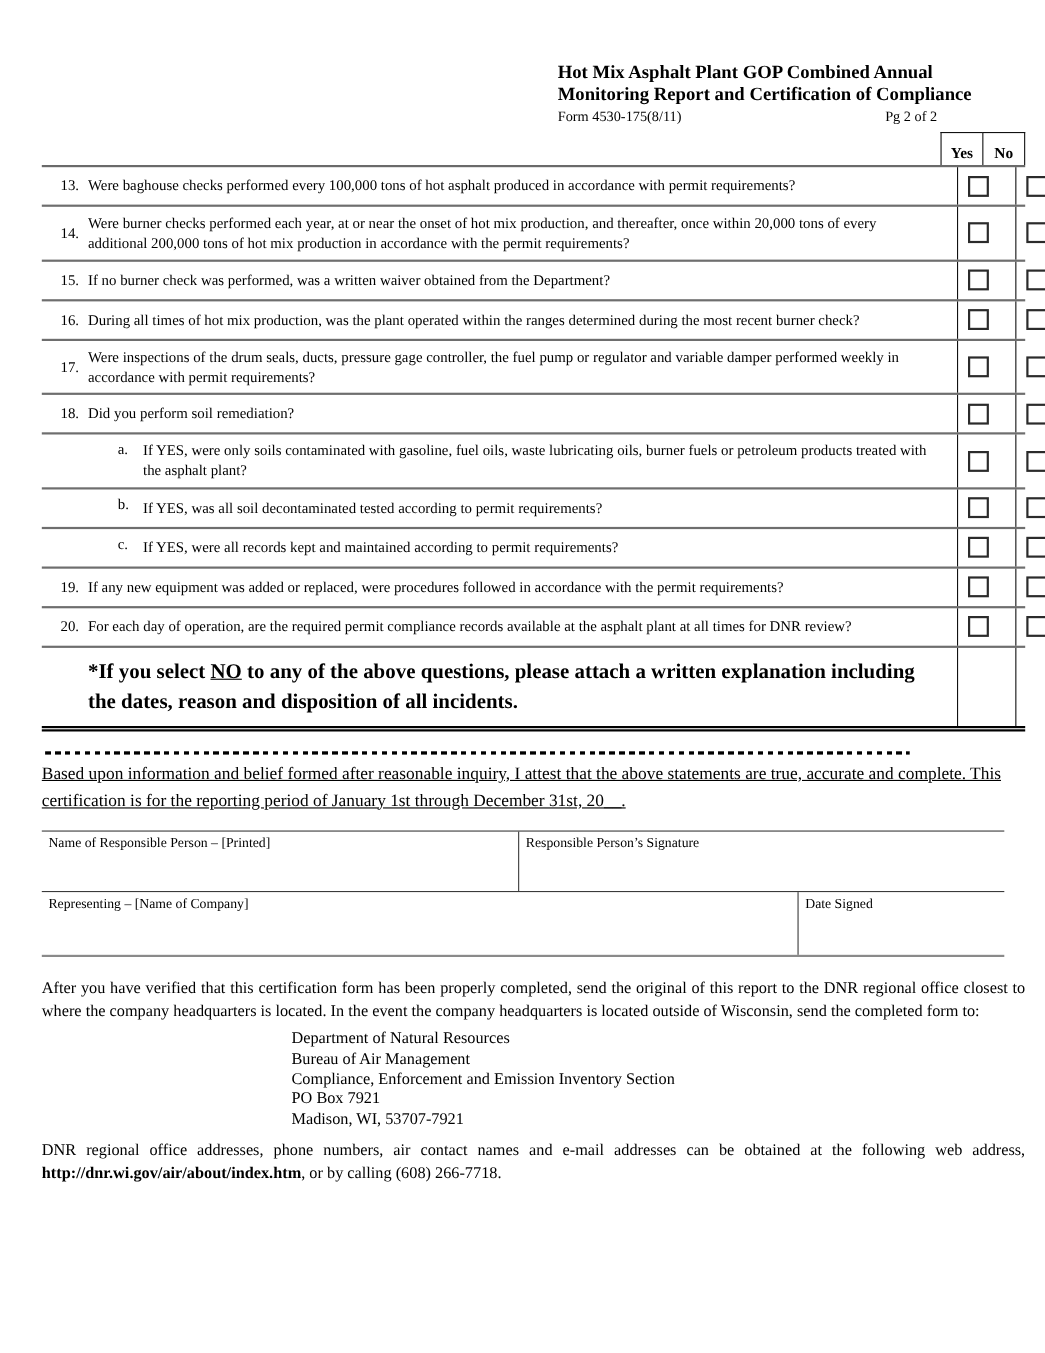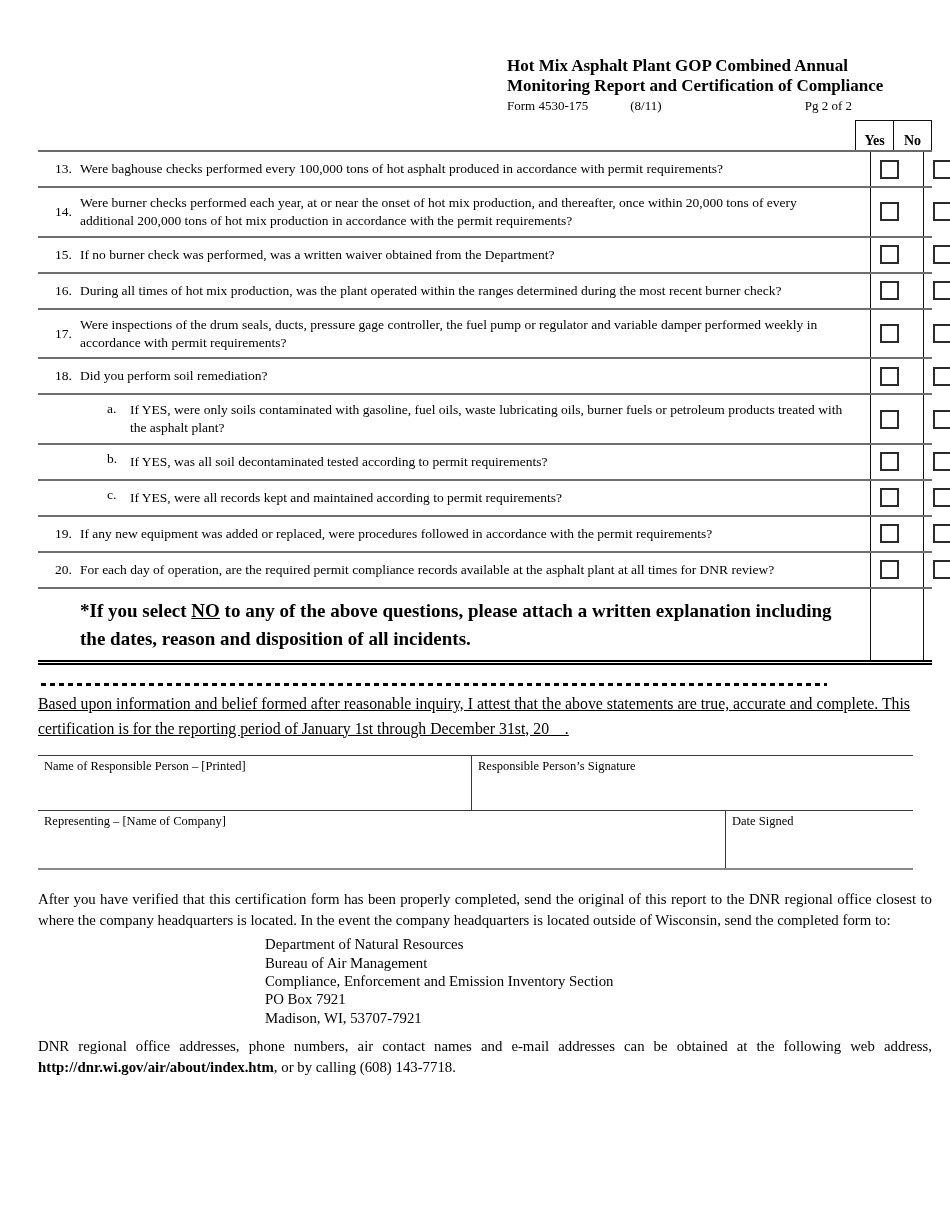--- a/index.html
+++ b/index.html
@@ -11,21 +11,21 @@
     position: relative;
     overflow: hidden;
   }
   .page { padding: 56px 18px 0 38px; width: 932px; }
 
   
   .hdr { margin-left: 469px; width: 425px; }
   .hdr-title { font-weight: bold; font-size: 17px; line-height: 1.18; font-family: Liberation Serif, serif; }
   .hdr-meta { display: flex; font-size: 13px; margin-top: 2px; padding-right: 80px; }
   .hdr-form { }
-  .hdr-rev { margin-left: 42px; }
+  .hdr-rev { }
   .hdr-pg { margin-left: auto; }
 
   
   .qtable { width: 894px; margin-top: 6px; border-bottom: 5px double #000; }
   .qhead { display: grid; grid-template-columns: 817px 38px 39px; border-bottom: 2px solid #6a6a6a; }
   .qhead-cell {
     border-top: 1.5px solid #111; border-left: 1.5px solid #111;
     font-weight: bold; font-size: 14px; text-align: center; padding: 12px 0 1px 0;
   }
   .qhead-cell.last { border-right: 1.5px solid #111; }
@@ -261,15 +261,15 @@
   <div class="instructions">After you have verified that this certification form has been properly completed, send the original of this report to the DNR regional office closest to where the company headquarters is located.  In the event the company headquarters is located outside of Wisconsin, send the completed form to:</div>
 
   <div class="address">
     <div>Department of Natural Resources</div>
     <div>Bureau of Air Management</div>
     <div>Compliance, Enforcement and Emission Inventory Section</div>
     <div>PO Box 7921</div>
     <div>Madison, WI, 53707-7921</div>
   </div>
 
-  <div class="contact"><span>DNR regional office addresses, phone numbers, air contact names and e-mail addresses can be obtained at the following web address, </span><span class="b">http://dnr.wi.gov/air/about/index.htm</span><span>, or by calling (608) 143-7718.</span></div>
+  <div class="contact"><span>DNR regional office addresses, phone numbers, air contact names and e-mail addresses can be obtained at the following web address, </span><span class="b">http://dnr.wi.gov/air/about/index.htm</span><span>, or by calling (608) 266-7718.</span></div>
 
 </div>
 
 </body></html>

